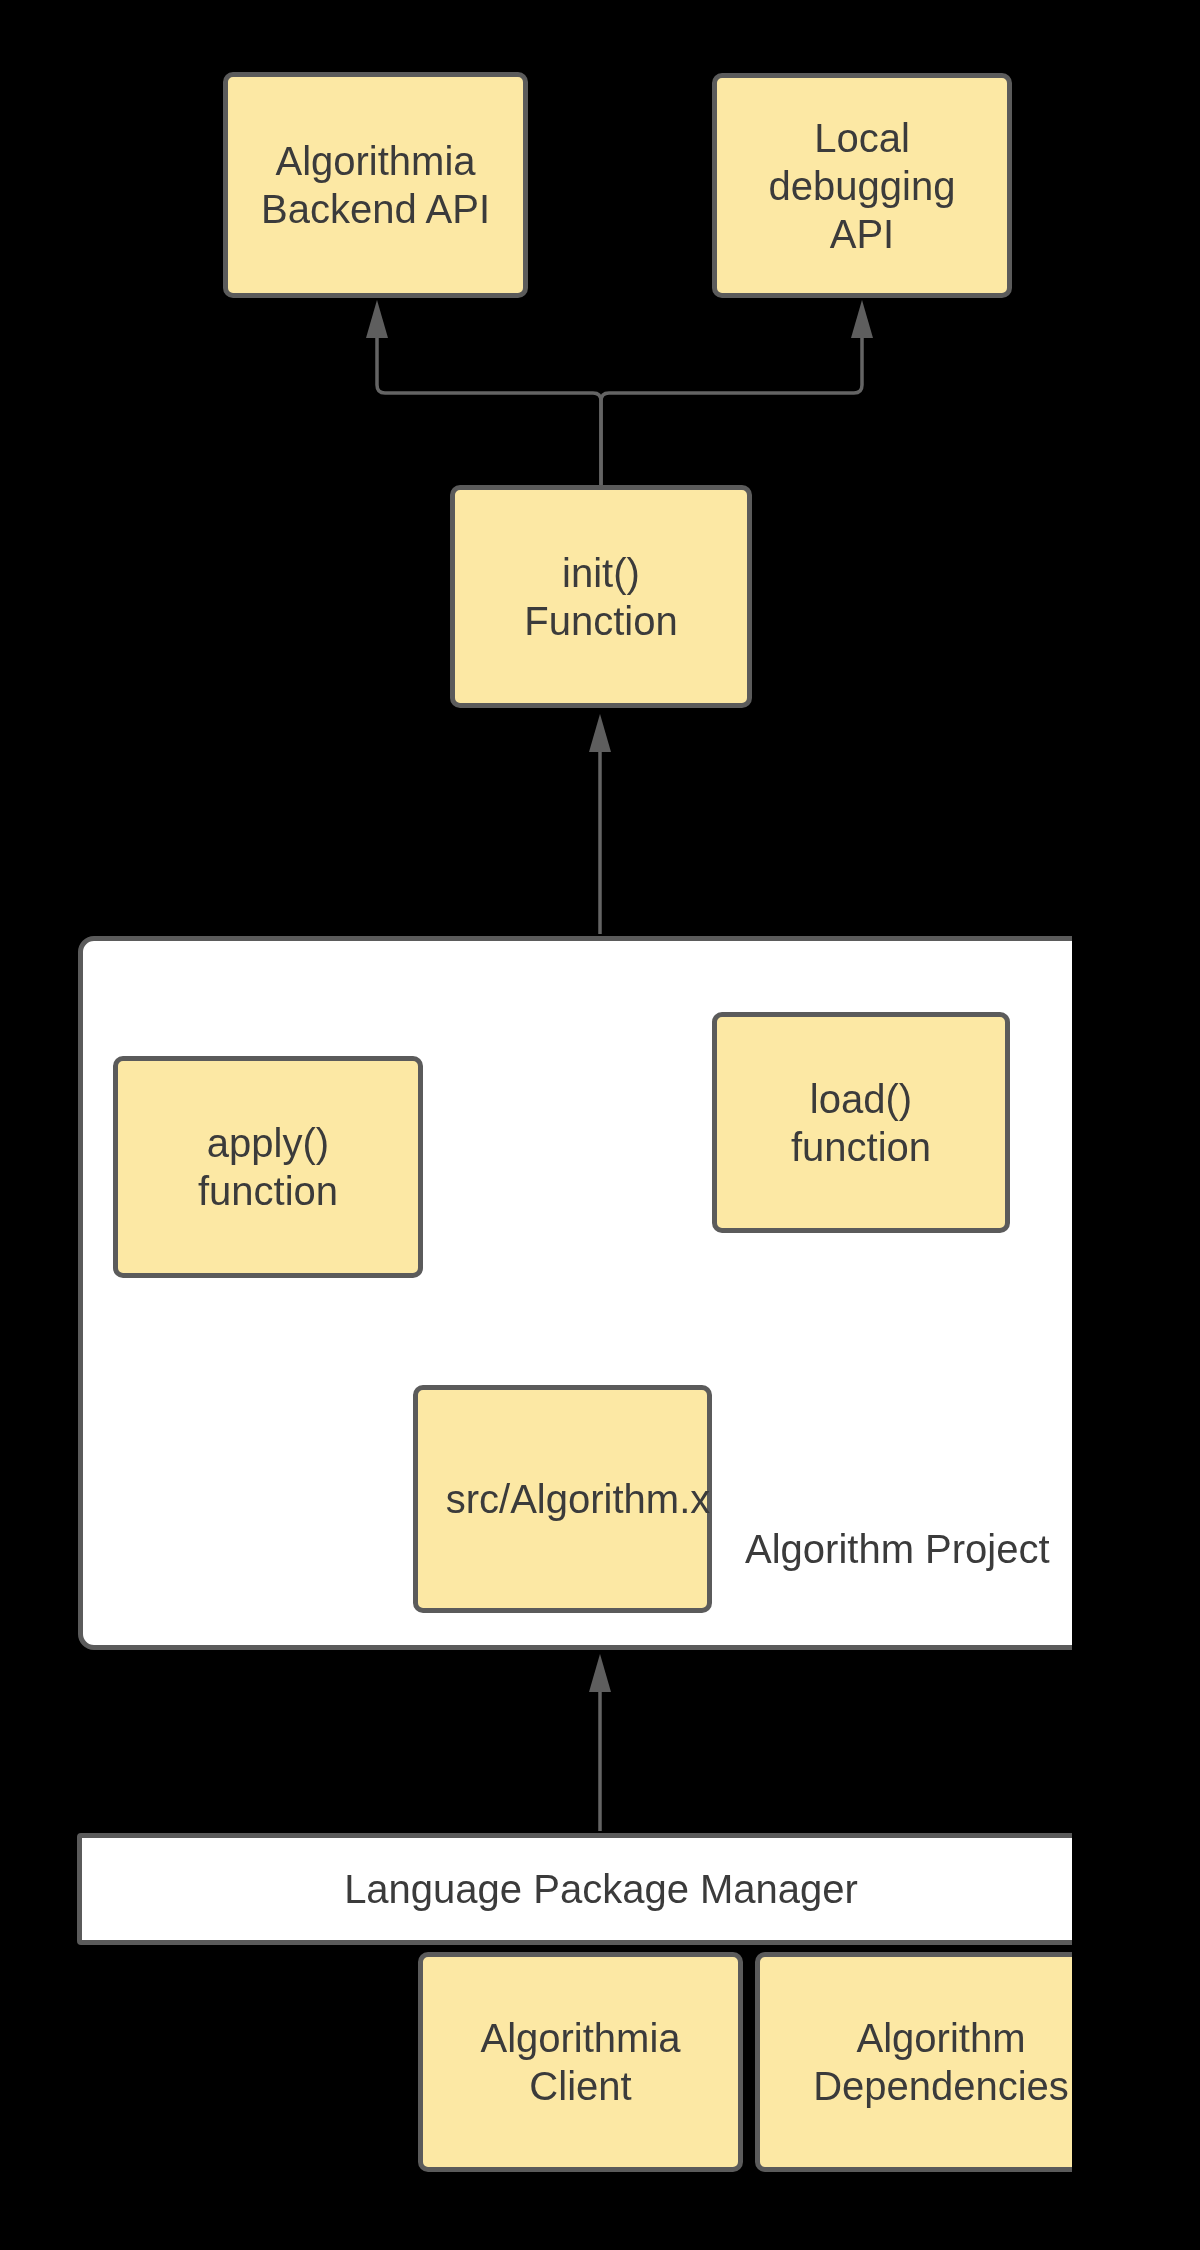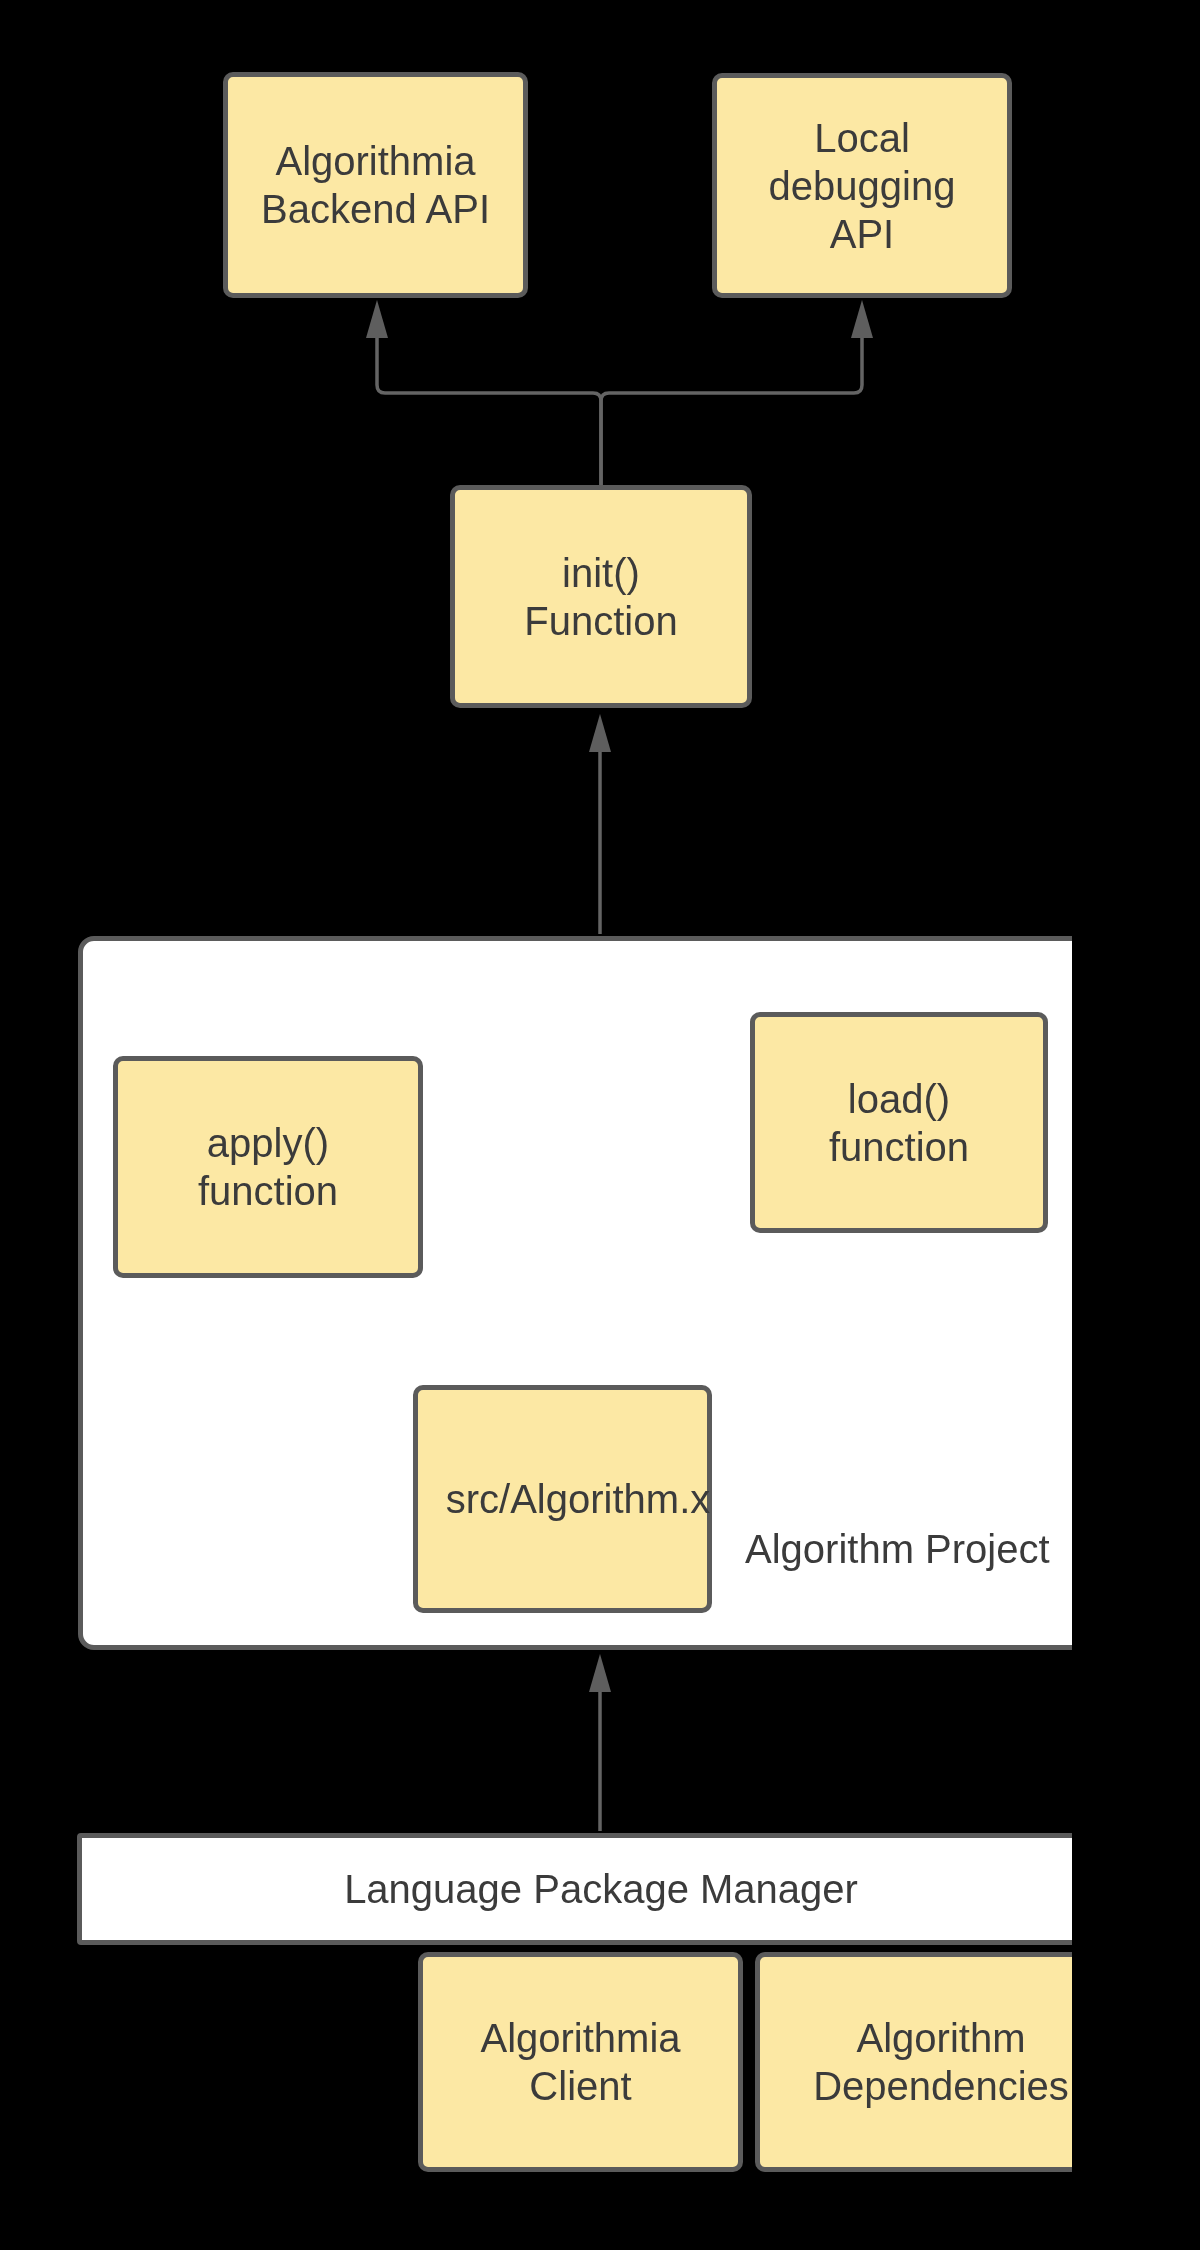--- a/index.html
+++ b/index.html
@@ -93,21 +93,21 @@
   <div class="node" style="left:450px;top:485px;width:302px;height:223px;">init()
 Function</div>
 
   <div class="container-box" style="left:78px;top:936px;width:1045px;height:714px;">
     <span class="floating-label" style="left:662px;top:584px;">Algorithm Project</span>
   </div>
 
   <div class="node" style="left:113px;top:1010px;width:310px;height:222px;margin-top:46px;">apply()
 function</div>
 
-  <div class="node" style="left:750px;top:1012px;width:298px;height:221px;">load()
+  <div class="node" style="left:712px;top:1012px;width:298px;height:221px;">load()
 function</div>
 
   <div class="node" style="left:413px;top:1385px;width:299px;height:228px;padding-left:31px;">src/Algorithm.x</div>
 
   <div class="node bar" style="left:77px;top:1833px;width:1048px;height:112px;background:var(--container-fill);">Language Package Manager</div>
 
 
   <div class="node" style="left:418px;top:1952px;width:325px;height:220px;">Algorithmia
 Client</div>
 

